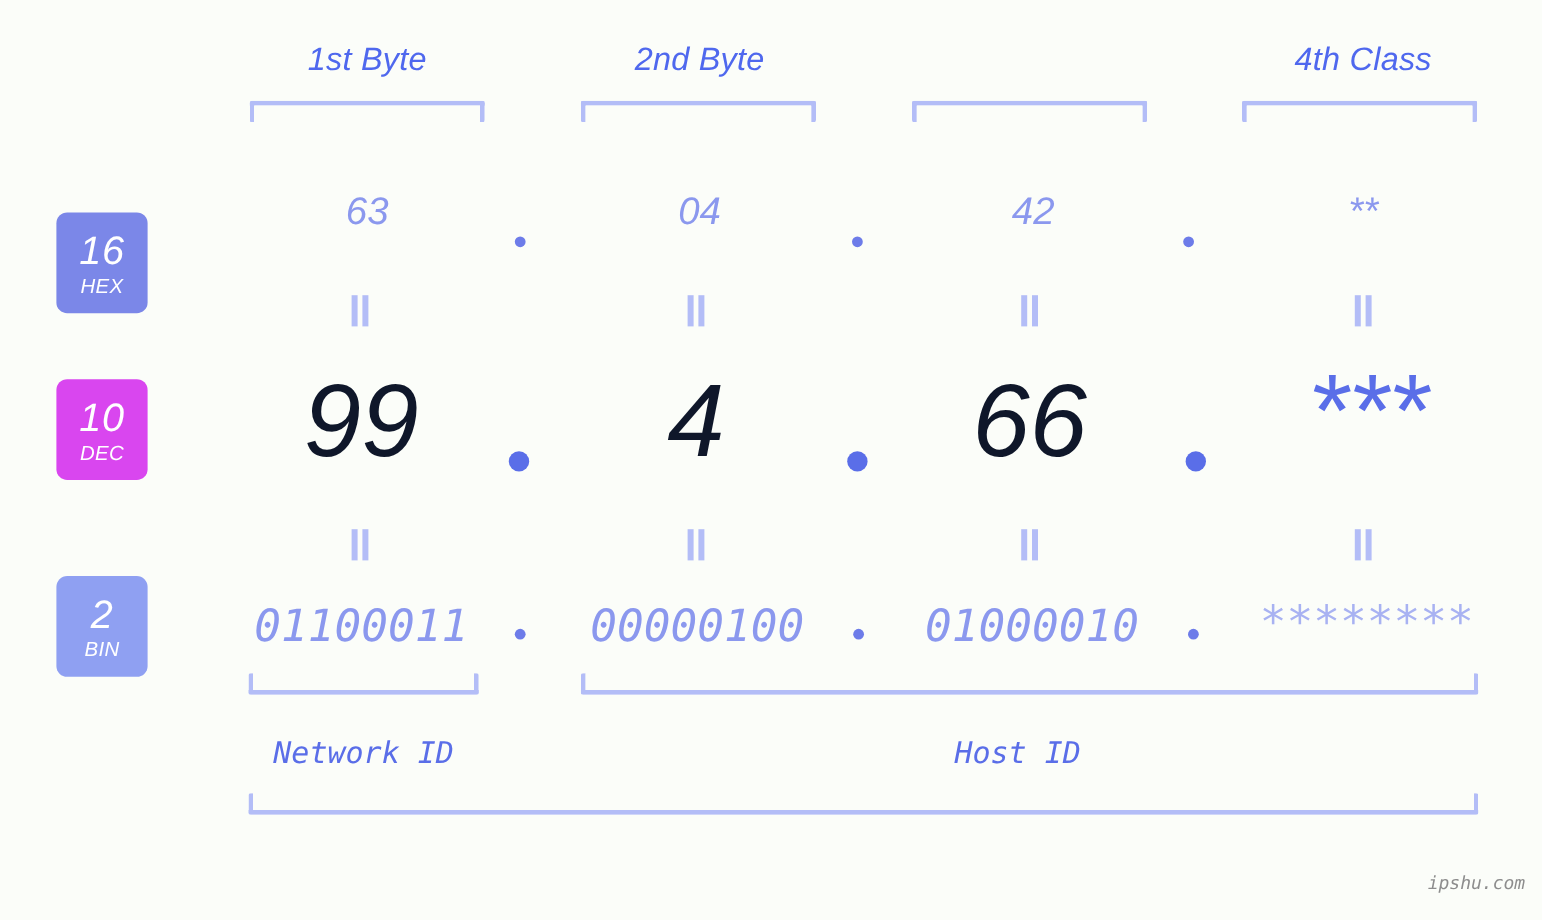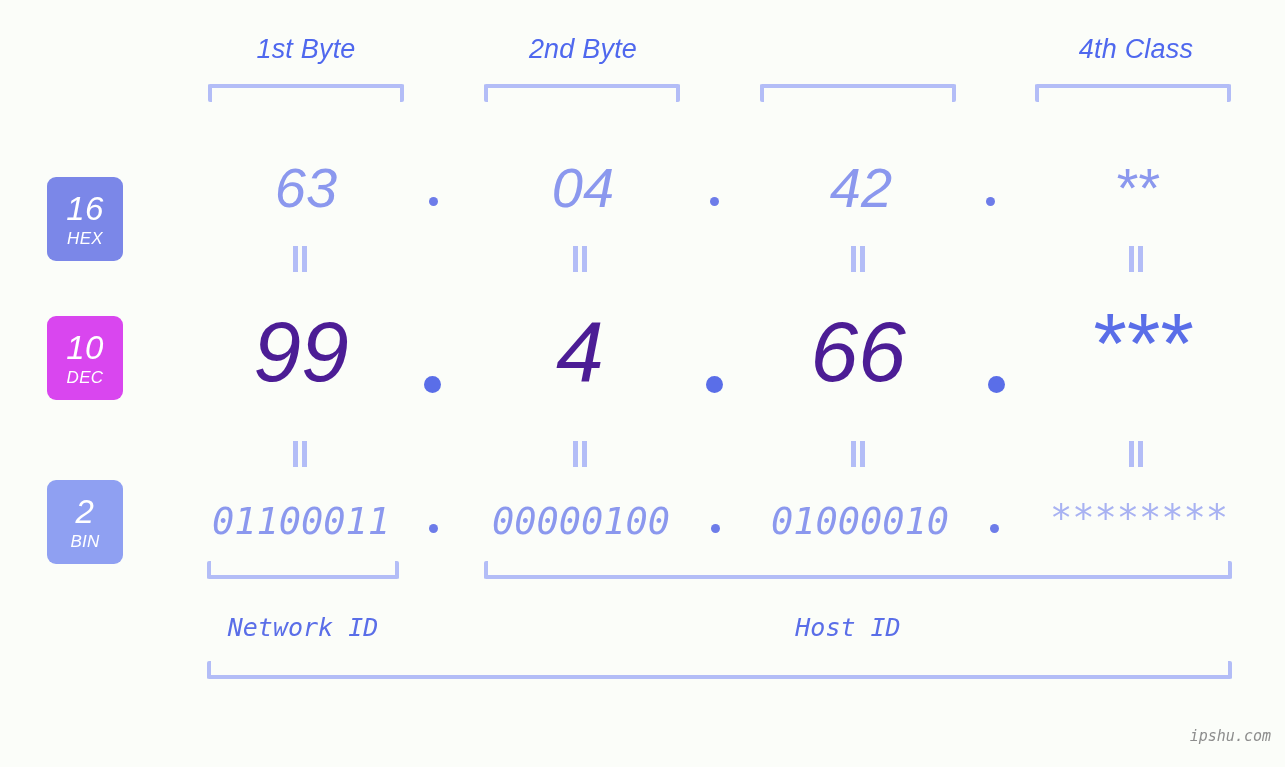--- a/index.html
+++ b/index.html
@@ -54,22 +54,22 @@
   .badge .num { font-size:33px; font-weight:400; letter-spacing:0.5px; }
   .badge .abbr { font-size:17px; margin-top:5px; letter-spacing:0.3px; }
 
   
   .cell {
     position:absolute;
     text-align:center;
     white-space:nowrap;
     line-height:1;
   }
-  .row-hex .cell  { font-size:56px;  color:#8b98ee; font-family:"Liberation Sans", sans-serif; }
-  .row-dec .cell  { font-size:86px;  color:#4c1d95; font-family:"Liberation Sans", sans-serif; }
+  .row-hex .cell  { font-size:32px;  color:#8b98ee; font-family:"Liberation Sans", sans-serif; }
+  .row-dec .cell  { font-size:86px;  color:#0f172a; font-family:"Liberation Sans", sans-serif; }
   .row-bin .cell  { font-size:37px;  color:#8b98ee; font-family:"DejaVu Sans Mono", monospace; letter-spacing:0px; }
   .row-bin .cell.stars { color:#a8b2f2; }
   .row-hex .cell.stars { color:#8b98ee; }
   .row-dec .cell.stars { color:#5a6ee8; }
 
   
   .dot {
     position:absolute;
     border-radius:50%;
     background:#5a6ee8;

